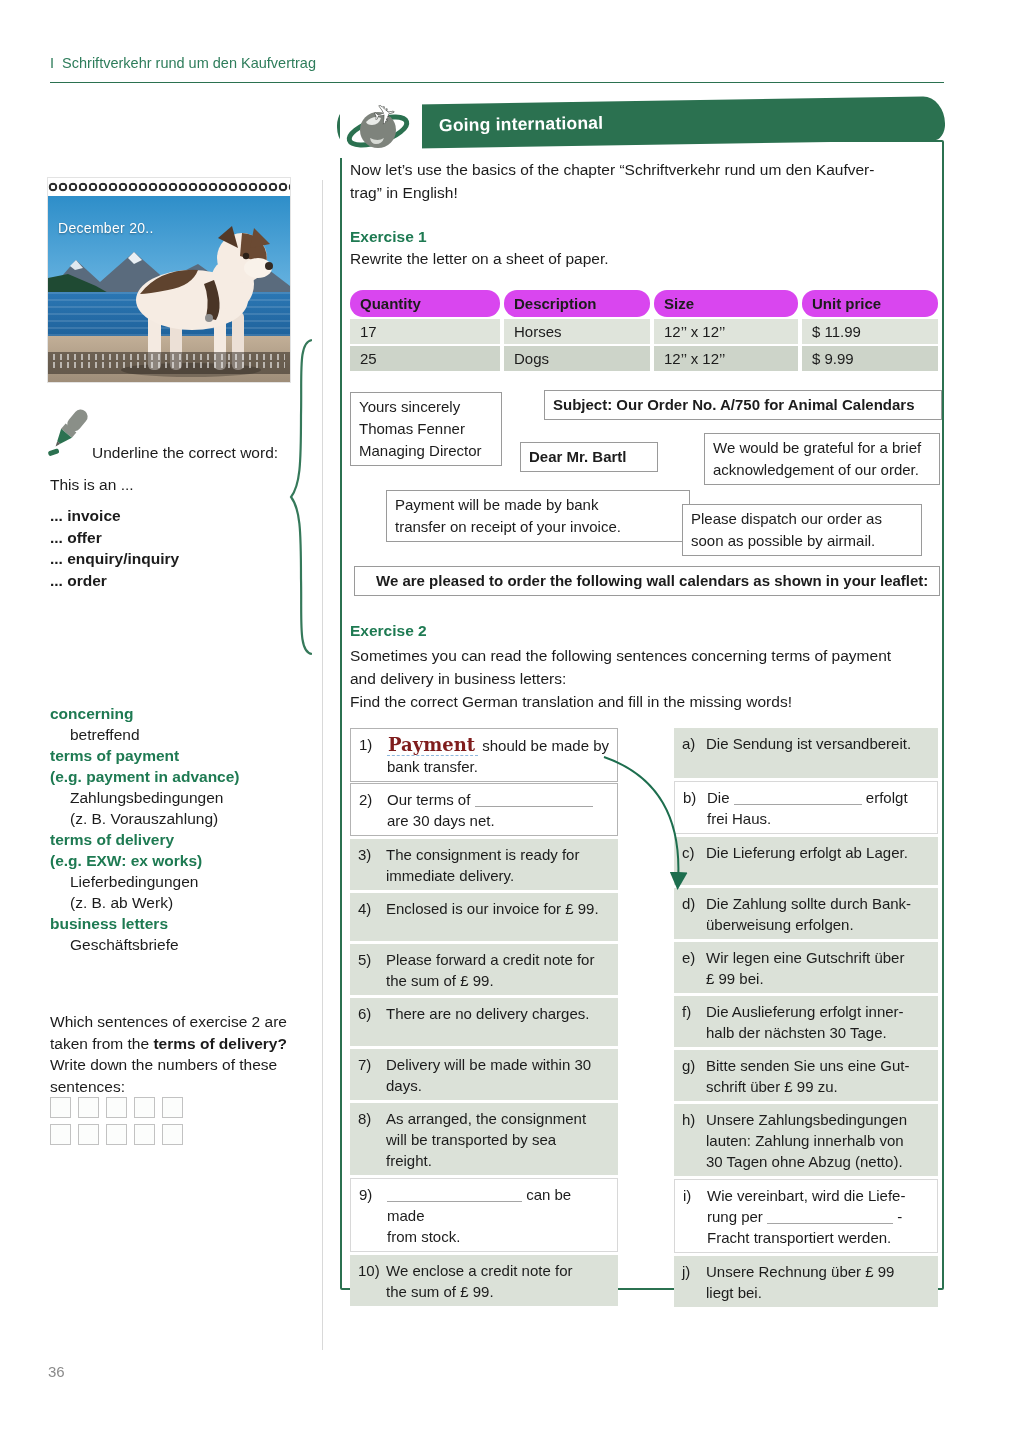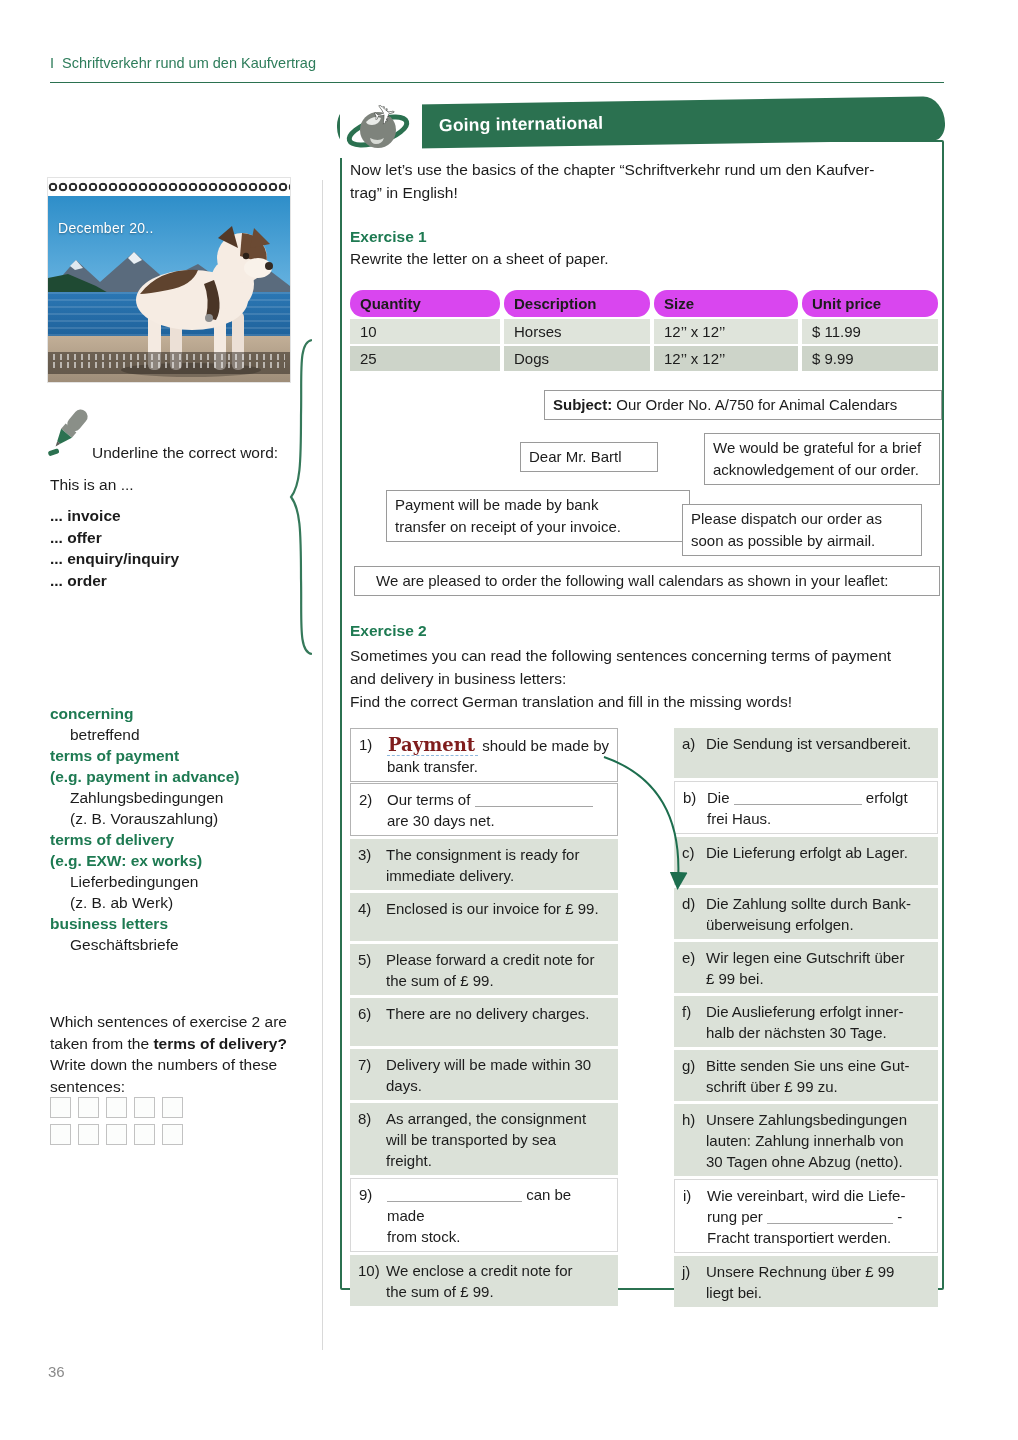--- a/index.html
+++ b/index.html
@@ -66,21 +66,21 @@
   .ex1-instr { left:8px; top:108px; font-size:15.5px; }
 
   
   .itable { left:8px; top:148px; width:588px; display:grid; grid-template-columns:150px 146px 144px 1fr; gap:2px 4px; font-size:15px; }
   .itable .hcell { background:#d946ef; font-weight:bold; padding:5px 10px;border-radius:13px; }
   .itable .r0 { background:#dfe4db; padding:4px 10px; }
   .itable .r1 { background:#cdd4c9; padding:4px 10px; }
 
   
   .frag { position:absolute; background:#fff; border:1px solid #9a9a9a; padding:3px 8px; font-size:15px; line-height:22px; white-space:pre-wrap; }
-  .oneline { white-space:nowrap; }
+  .oneline { white-space:nowrap;font-weight:bold; }
   .frag-signature { left:8px; top:250px; width:152px; }
   .frag-subject { left:202px; top:248px; width:398px; }
   .frag-salutation { left:178px; top:300px; width:138px; }
   .frag-ack { left:362px; top:291px; width:236px; }
   .frag-payment { left:44px; top:348px; width:304px; }
   .frag-dispatch { left:340px; top:362px; width:240px; }
   .frag-order { left:12px; top:424px; width:586px; padding:3px 21px; }
 
   .ex2-title { left:8px; top:480px; }
   .ex2-desc { left:8px; top:502px; width:588px; font-size:15.5px; line-height:23px; white-space:pre-wrap; }
@@ -225,30 +225,33 @@
 trag” in English!</div>
 
     <div class="m-abs ex-title ex1-title">Exercise 1</div>
     <div class="m-abs ex1-instr">Rewrite the letter on a sheet of paper.</div>
 
     <div class="m-abs itable">
       <div class="hcell">Quantity</div>
       <div class="hcell">Description</div>
       <div class="hcell">Size</div>
       <div class="hcell">Unit price</div>
-      <div class="r0">10</div>
+      <div class="r0">17</div>
       <div class="r0">Horses</div>
       <div class="r0">12’’ x 12’’</div>
       <div class="r0">$ 11.99</div>
       <div class="r1">25</div>
       <div class="r1">Dogs</div>
       <div class="r1">12’’ x 12’’</div>
       <div class="r1">$ 9.99</div>
     </div>
 
+    <div class="frag frag-signature">Yours sincerely
+Thomas Fenner
+Managing Director</div>
     <div class="frag frag-subject oneline"><b>Subject:</b><span> Our Order No. A/750 for Animal Calendars</span></div>
     <div class="frag frag-salutation oneline">Dear Mr. Bartl</div>
     <div class="frag frag-ack">We would be grateful for a brief
 acknowledgement of our order.</div>
     <div class="frag frag-payment">Payment will be made by bank
 transfer on receipt of your invoice.</div>
     <div class="frag frag-dispatch">Please dispatch our order as
 soon as possible by airmail.</div>
     <div class="frag frag-order oneline">We are pleased to order the following wall calendars as shown in your leaflet:</div>
 

